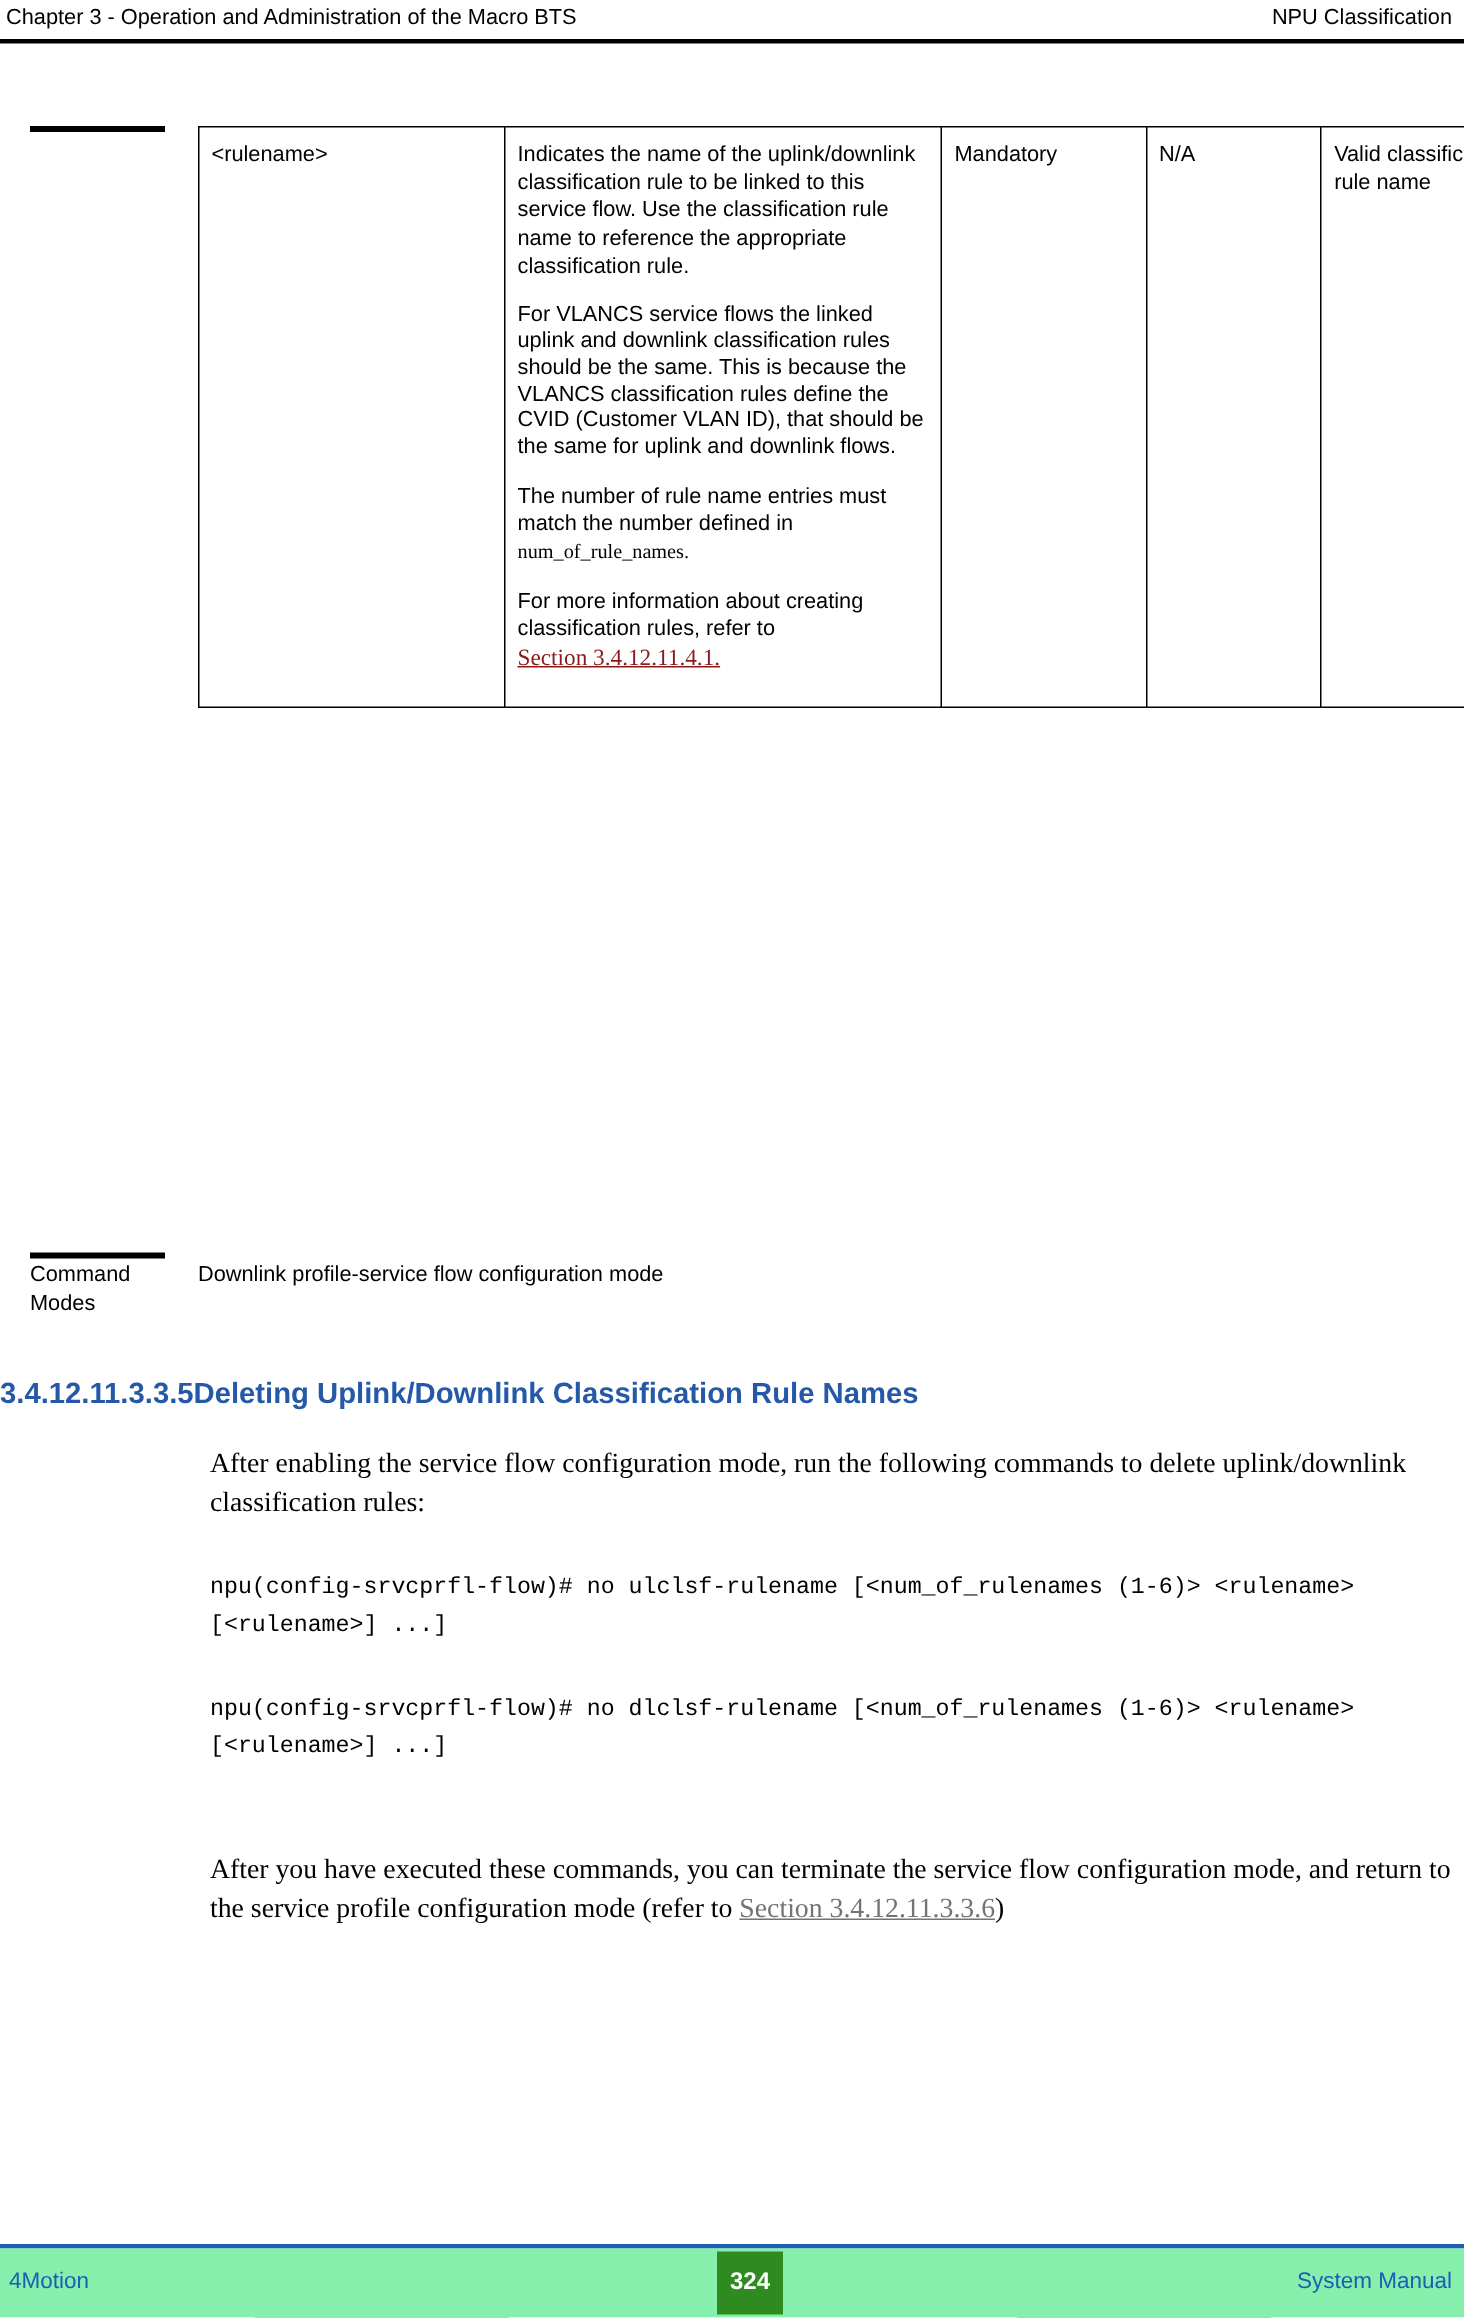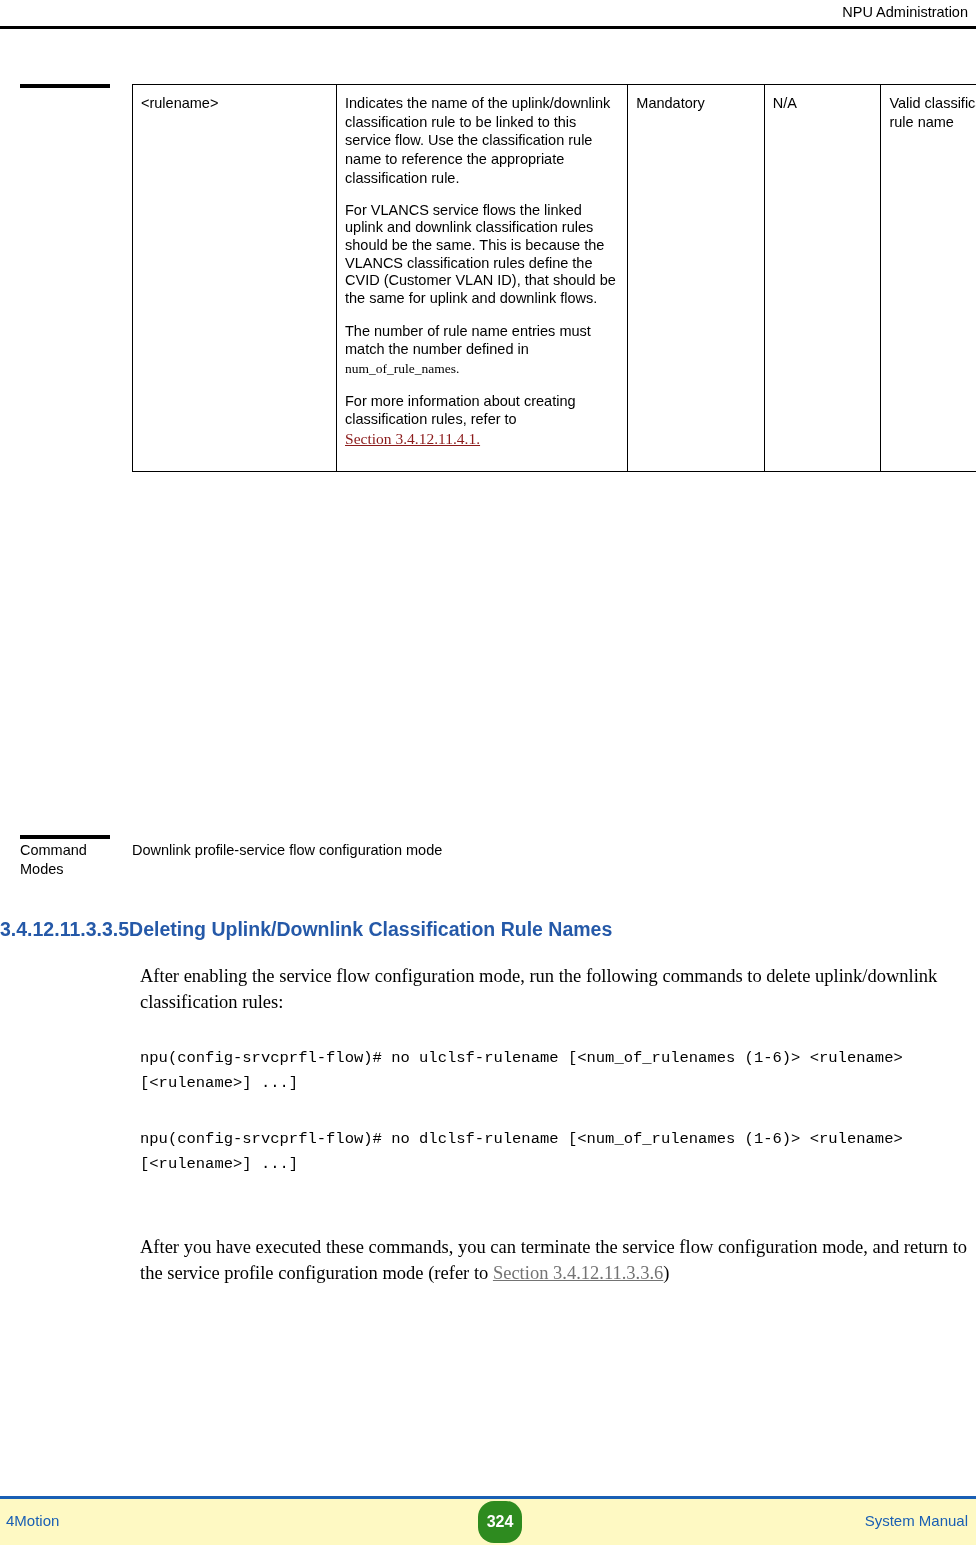--- a/index.html
+++ b/index.html
@@ -179,21 +179,21 @@
     width: 976px;
     height: 3px;
     background: #1a5fb4;
   }
   .footer {
     position: absolute;
     left: 0;
     bottom: 0;
     width: 976px;
     height: 46px;
-    background: #fef9c3;
+    background: #86efac;
   }
   .footer .ft-left {
     position: absolute;
     left: 6px;
     top: 13px;
     font-size: 15px;
     color: #1a5fb4;
     font-weight: normal;
   }
   .footer .ft-right {
@@ -208,28 +208,28 @@
     left: 478px;
     top: 2px;
     width: 44px;
     height: 42px;
     background: #2e8b1f;
     color: #ffffff;
     font-size: 16px;
     font-weight: bold;
     text-align: center;
     line-height: 42px;
-    border-radius: 16px;
   }
 </style>
 </head>
 <body>
 
 <div class="page-header">
-  <span class="hdr-right">NPU Administration</span>
+  <span class="hdr-left">Chapter 3 - Operation and Administration of the Macro BTS</span>
+  <span class="hdr-right">NPU Classification</span>
 </div>
 <div class="header-rule"></div>
 
 <div class="tab-marker"></div>
 
 <table class="param-table">
   <tbody>
       <tr>
     <td class="col-name">&lt;rulename&gt;</td>
     <td class="col-desc">

